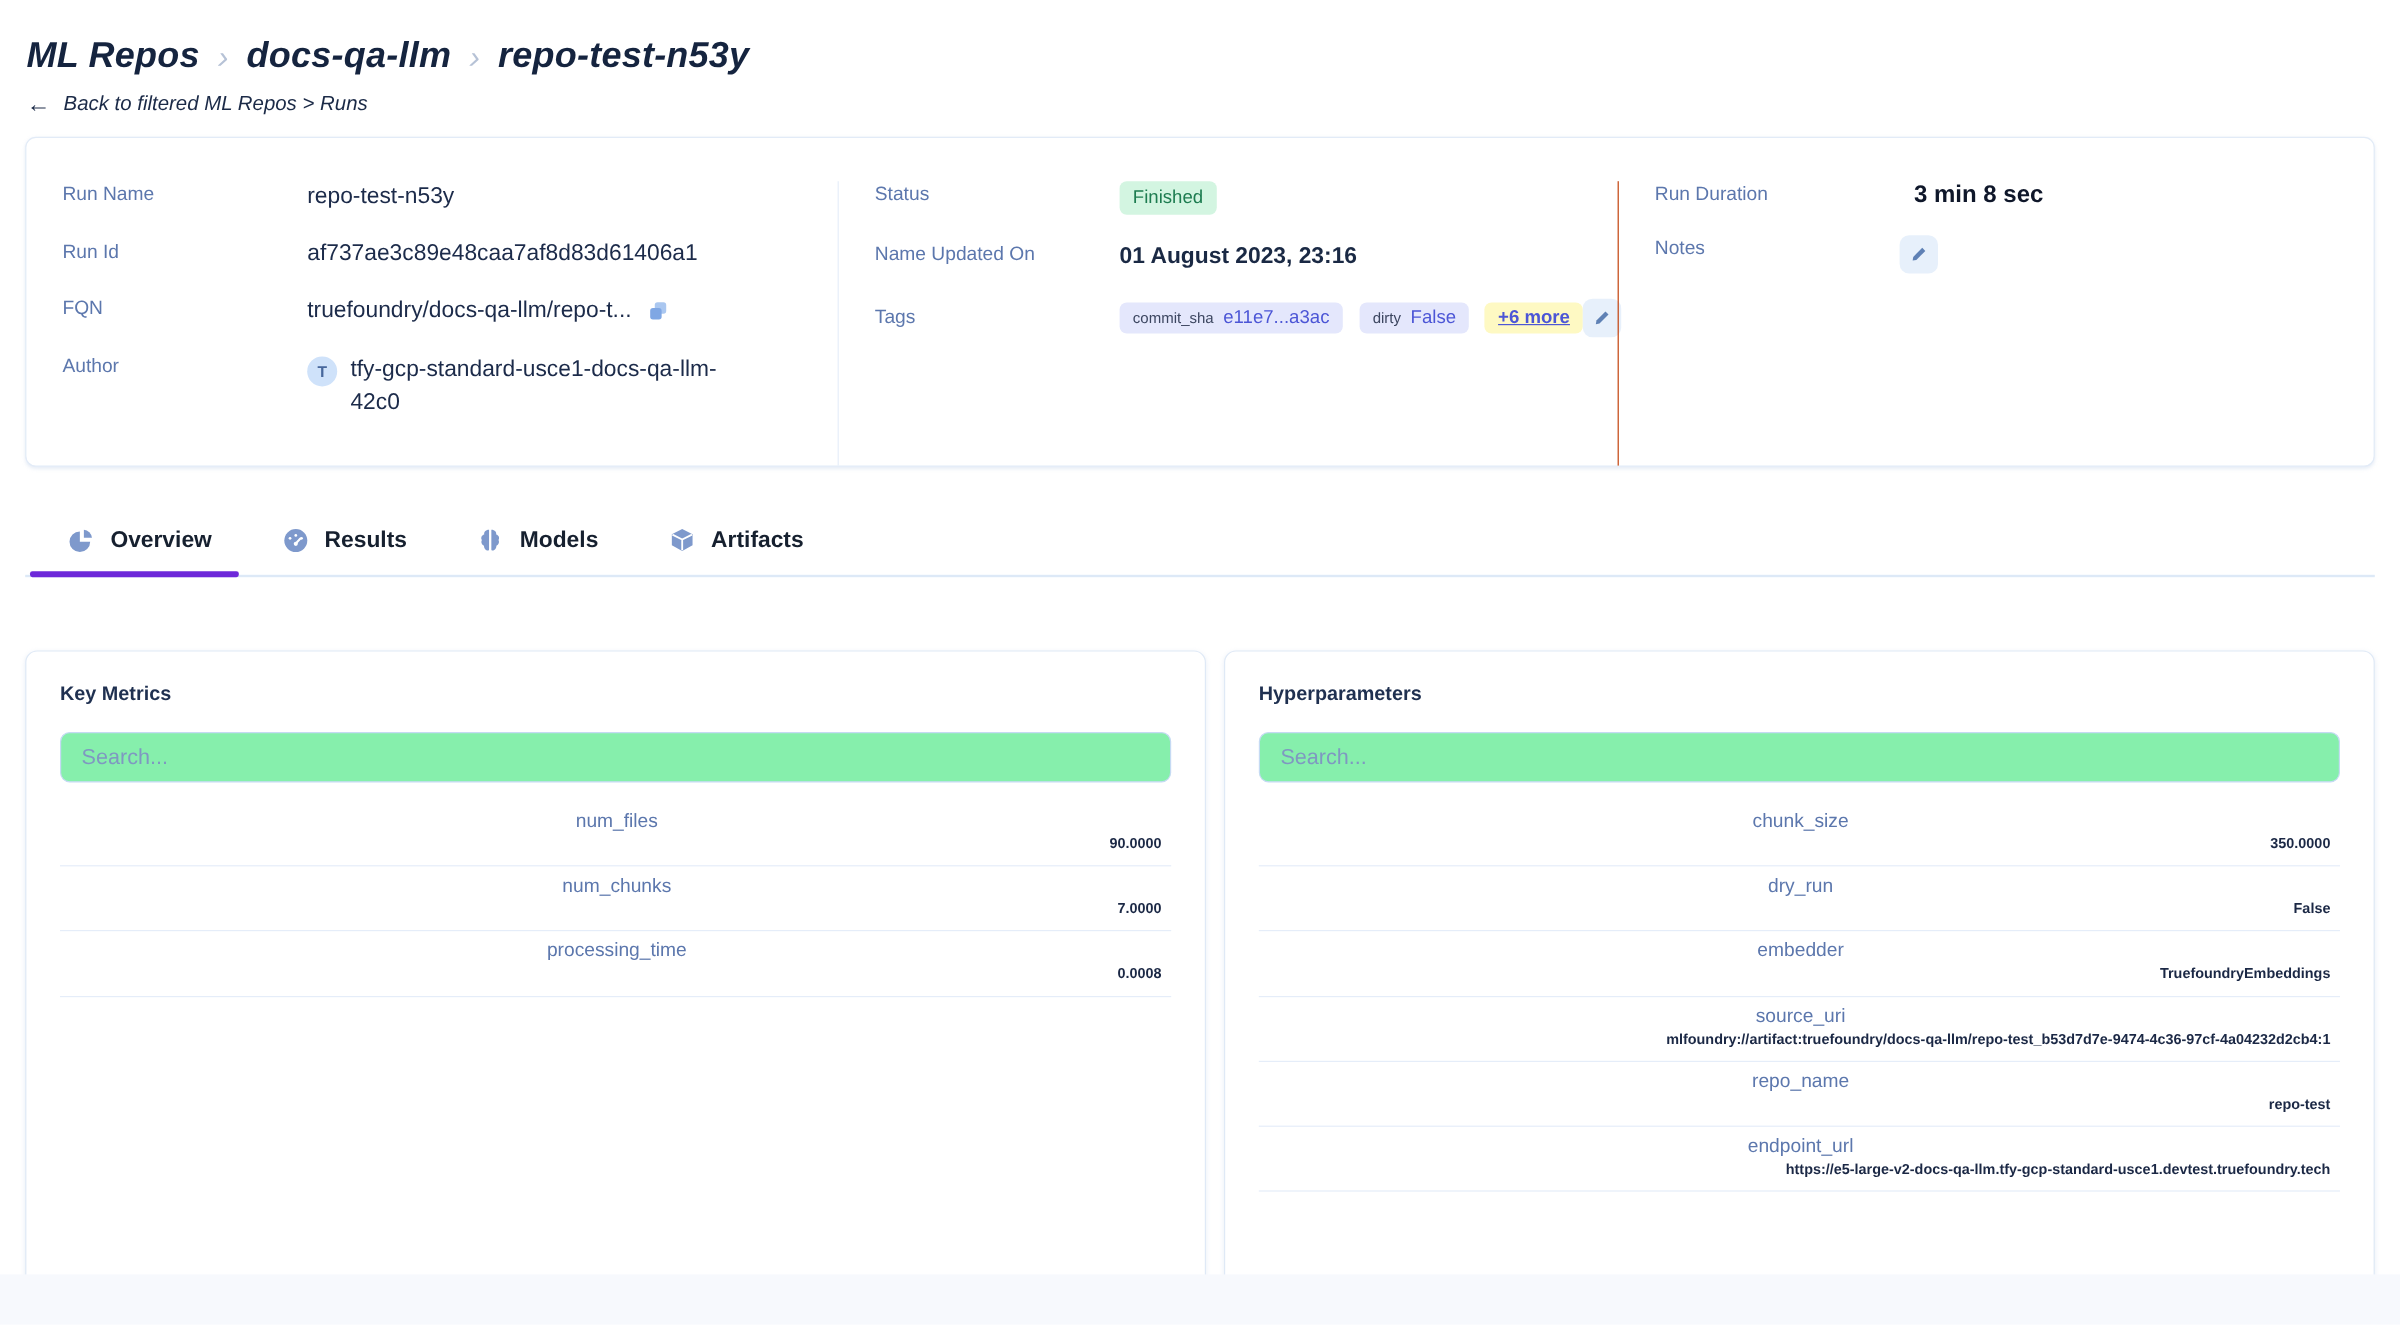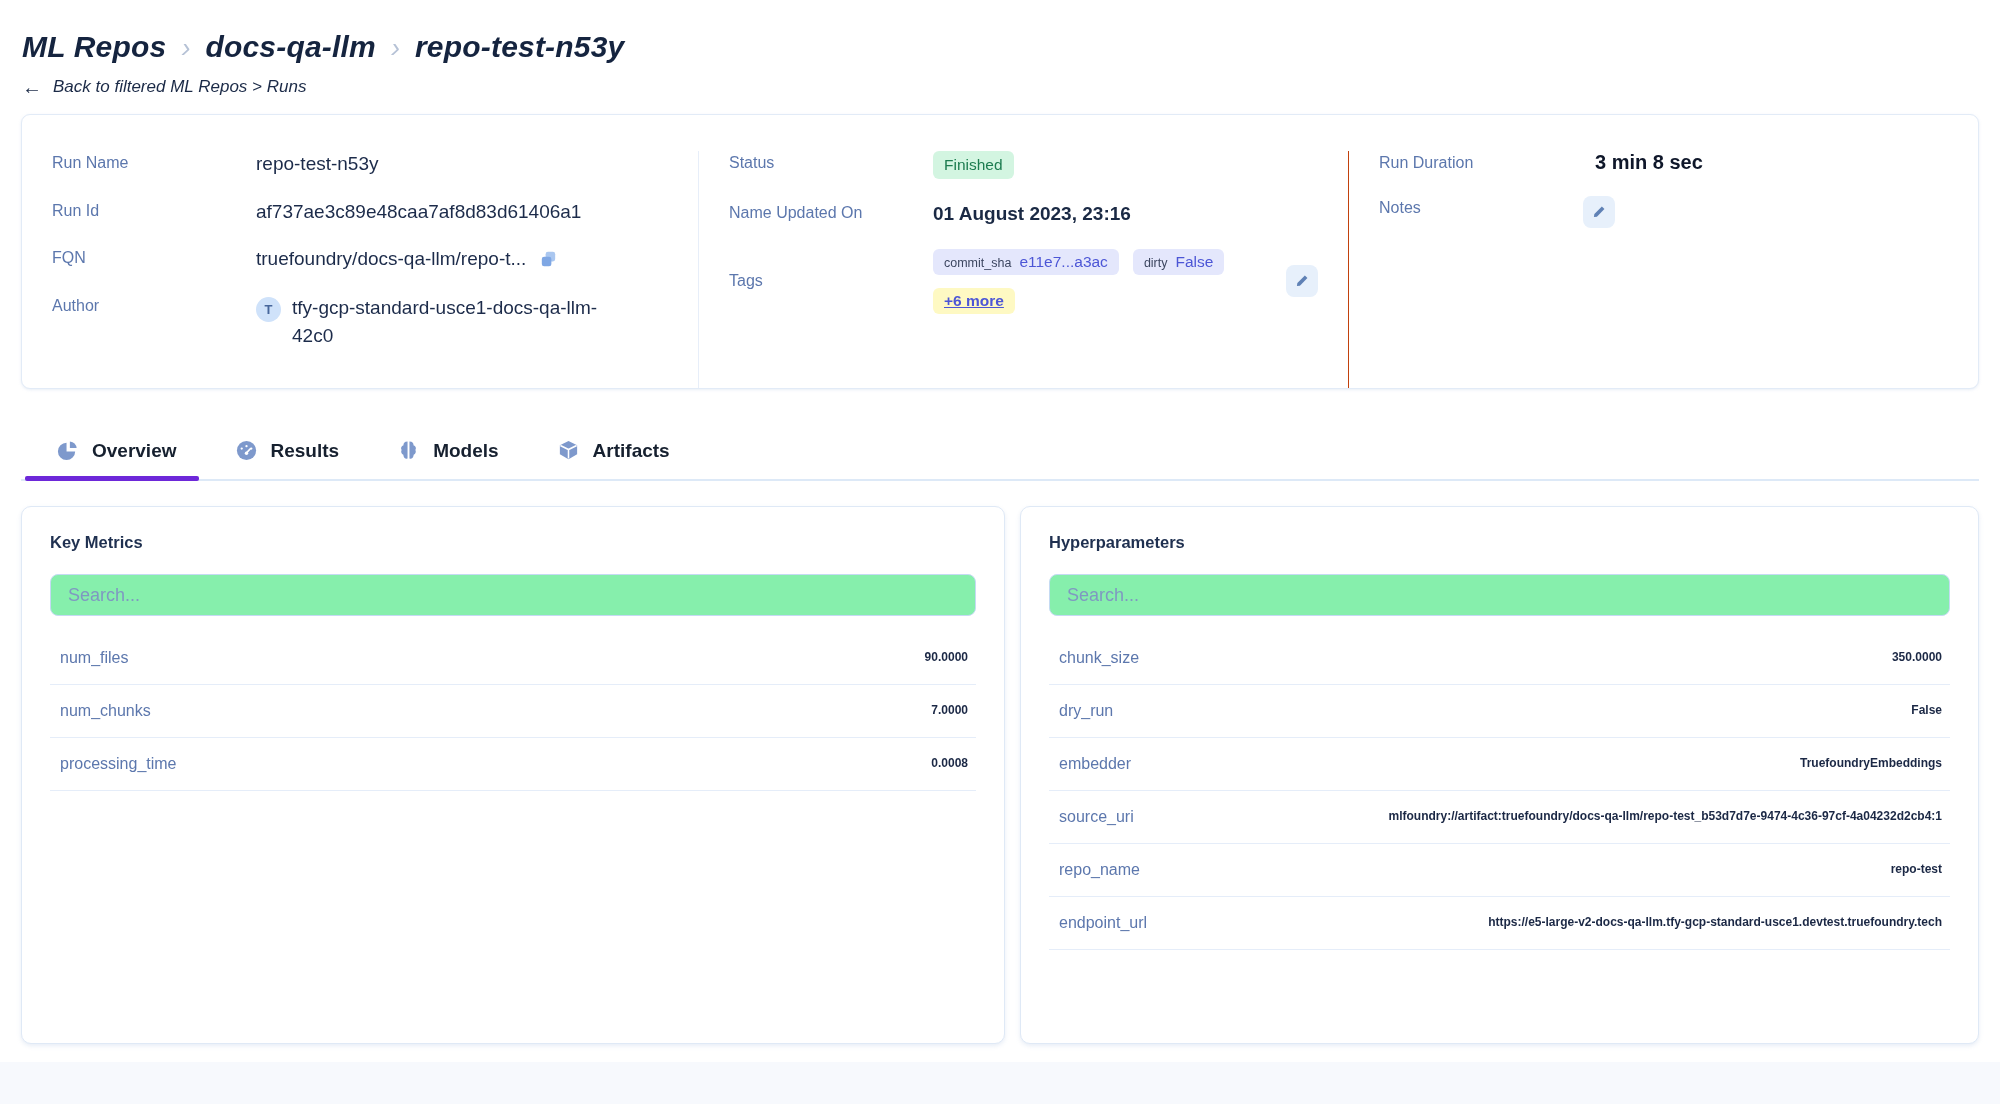--- a/index.html
+++ b/index.html
@@ -50,21 +50,21 @@
   .copy-btn{background:none;border:none;cursor:pointer;display:flex;align-items:center;}
   .author-wrap{display:flex;align-items:flex-start;gap:11px;}
   .avatar{width:25px;height:25px;border-radius:50%;background:#cfe2fa;color:#47679c;
     font-size:13px;font-weight:700;display:flex;align-items:center;justify-content:center;margin-top:3px;flex:none;}
   .author-name{max-width:320px;line-height:28px;}
 
   .status-badge{display:inline-block;background:#d3f5e1;color:#1d7c50;font-size:15.5px;
     padding:5px 11px;border-radius:6px;font-weight:400;}
   .tags-row{display:flex;align-items:center;}
   .tags-row .info-label{padding-top:0;}
-  .tag-stack{display:flex;flex-direction:column;gap:13px;}
+  .tag-stack{display:flex;flex-direction:row;gap:13px;}
   .tag-line{display:flex;gap:14px;}
   .tag-pill{background:#e4e7fc;border-radius:6px;padding:4px 11px;display:flex;align-items:baseline;gap:8px;cursor:default;}
   .tag-key{font-size:12.5px;color:#3c4660;}
   .tag-val{font-size:15.5px;color:#4c56d6;}
   .more-pill{background:#fef9c3;border-radius:6px;padding:4px 11px;width:max-content;
     font-size:15.5px;color:#4c56d6;text-decoration:underline;font-weight:700;cursor:pointer;}
   .pencil-btn{margin-left:auto;width:32px;height:32px;border-radius:8px;background:#e7f0fb;
     border:none;display:flex;align-items:center;justify-content:center;cursor:pointer;flex:none;}
   .duration-value{font-size:20px;font-weight:700;color:#0f172a;margin-left:12px;}
   .updated-value{font-size:19px;font-weight:700;color:#1a2944;}
@@ -73,30 +73,30 @@
   .tabs{margin:50px 21px 0;display:flex;gap:58px;padding-left:35px;border-bottom:2px solid #dde9f7;}
   .tab{display:flex;align-items:center;gap:13px;padding-bottom:17px;font-size:19px;font-weight:700;
     color:#16202f;position:relative;cursor:pointer;}
   .tab .t-icon{display:flex;}
   .tab.active::after{content:"";position:absolute;left:-31px;right:-22px;bottom:-2px;height:5px;
     background:var(--accent-purple);border-radius:2px;}
 
   
   .panels{display:flex;gap:15px;margin:25px 21px 0;}
   .panel{background:#fff;border:1px solid #dfe9f6;border-radius:10px;height:538px;
-    box-shadow:0 2px 4px rgba(175,195,225,.3);padding:26px 28px;overflow:hidden;}
+    box-shadow:0 2px 4px rgba(175,195,225,.3);padding:26px 28px;overflow:hidden;margin-top:36px;}
   .panel-left{width:984px;flex:none;}
   .panel-right{flex:1;}
   .panel-title{font-size:16.5px;font-weight:700;color:#1f3050;}
   .search-input{margin-top:22px;width:100%;height:42px;border-radius:8px;border:1px solid #c5daf3;
     background:#86efac;font-size:18px;color:#37507e;padding:0 17px;outline:none;
     font-family:"Liberation Sans",sans-serif;}
   .search-input::placeholder{color:#7f98c1;opacity:1;}
   .kv-rows{margin-top:16px;}
-  .kv-row{display:flex;align-items:center;min-height:53px;border-bottom:1px solid #e5edf9;padding:8px 8px 8px 10px;}
+  .kv-row{display:flex;align-items:center;min-height:53px;border-bottom:1px solid #e5edf9;padding:8px 8px 8px 10px;flex-direction:column;}
   .kv-key{font-size:16px;color:var(--label-text);flex:none;cursor:default;}
   .kv-val{margin-left:auto;text-align:left;font-size:12px;font-weight:700;color:#1b2845;
     max-width:72%;word-break:break-all;line-height:1.6;}
 </style>
 </head>
 <body>
 
 <div class="page">
 
   <div class="header">

